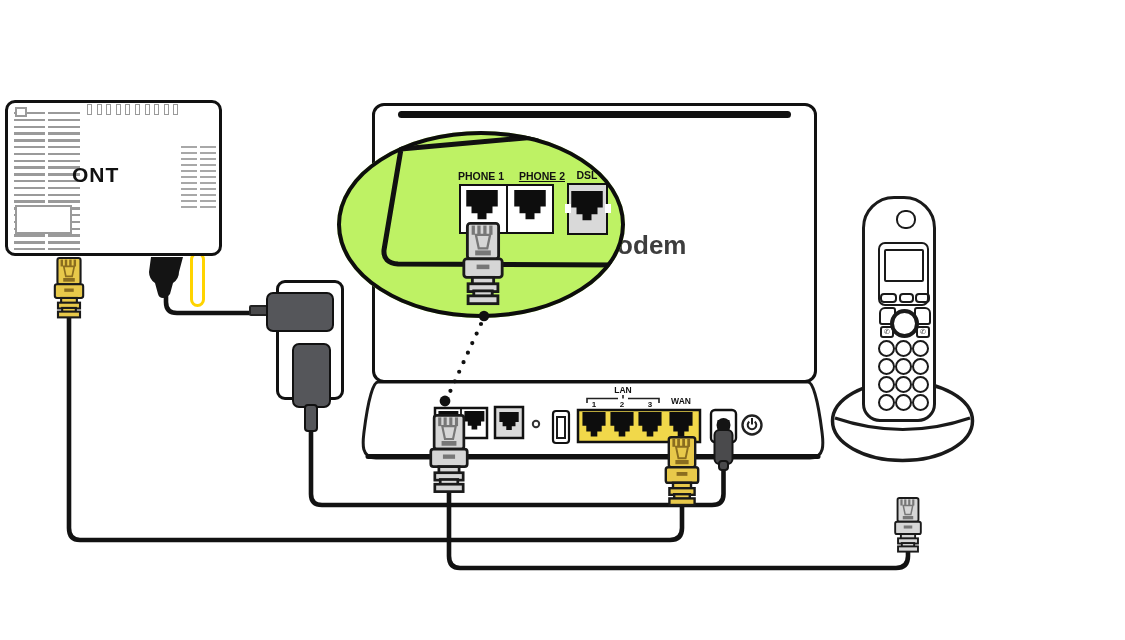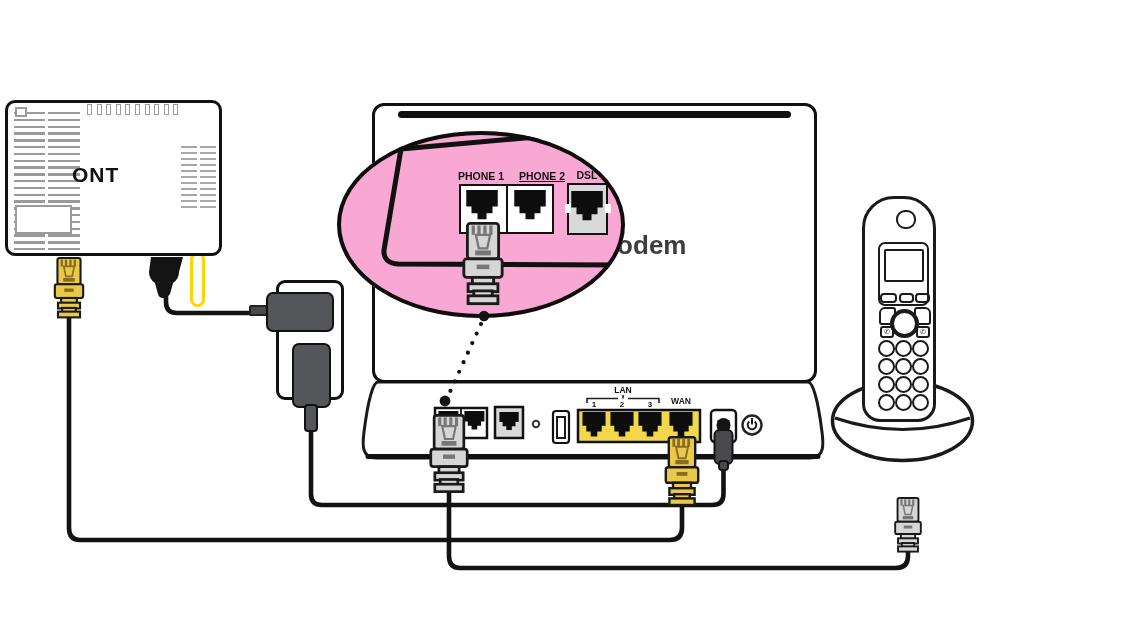--- a/index.html
+++ b/index.html
@@ -158,21 +158,21 @@
     <use href="#plugShape" style="--pf:#e8c94a;--pd:#8a6d1f" transform="translate(69,257) scale(1.05)"></use>
     <path fill="#141414" d="M 151,257 L 183,257 L 179,272 Q 179,279 173,283 L 170,294 Q 167,298 163,298 Q 159,298 158,294 L 155,283 Q 149,279 149,272 Z"></path>
     <use href="#plugShape" style="--pf:#d6d6d6;--pd:#777" transform="translate(449,414) scale(1.35)"></use>
     <use href="#plugShape" style="--pf:#e8c94a;--pd:#8a6d1f" transform="translate(682,436) scale(1.2)"></use>
     <rect x="717.5" y="420" width="12" height="13" fill="#141414"></rect>
     <rect x="714.5" y="430" width="18" height="34" rx="5" fill="#4a4a4c" stroke="#141414" stroke-width="2"></rect>
     <rect x="719" y="461" width="9" height="9" rx="3" fill="#4a4a4c" stroke="#141414" stroke-width="2"></rect>
     <use href="#plugShape" style="--pf:#d6d6d6;--pd:#777" transform="translate(908,497) scale(0.95)"></use>
   </svg>
 
-  <div class="abs" style="left:337px;top:131px;width:288px;height:187px;background:#f9a8d4;clip-path:ellipse(50% 50% at 50% 50%);z-index:7;">
+  <div class="abs" style="left:337px;top:131px;width:288px;height:187px;background:#bef264;clip-path:ellipse(50% 50% at 50% 50%);z-index:7;">
     <div class="abs" style="left:122px;top:53px;width:95px;height:50px;background:#fff;border:2.5px solid #111;"></div>
     <div class="abs" style="left:169px;top:53px;width:2px;height:50px;background:#111;"></div>
     <div class="abs" style="left:230px;top:52px;width:41px;height:52px;background:#d9d9d9;border:2.5px solid #111;"></div>
     <div class="abs" style="left:227.5px;top:73px;width:6px;height:9px;background:#fff;"></div>
     <div class="abs" style="left:267.5px;top:73px;width:6px;height:9px;background:#fff;"></div>
     <div class="abs lbl" style="left:109px;top:39px;width:70px;text-align:center;font-size:10.5px;">PHONE 1</div>
     <div class="abs lbl" style="left:158px;top:39px;width:70px;text-align:right;font-size:10.5px;text-decoration:underline;">PHONE 2</div>
     <div class="abs lbl" style="left:215px;top:38px;width:70px;text-align:center;font-size:10.5px;">DSL</div>
     <svg width="288" height="187">
       <path d="M 233,3 L 64,18 L 47,119 Q 46,132 61,133 L 280,134" fill="none" stroke="#111" stroke-width="5" stroke-linejoin="round"></path>

